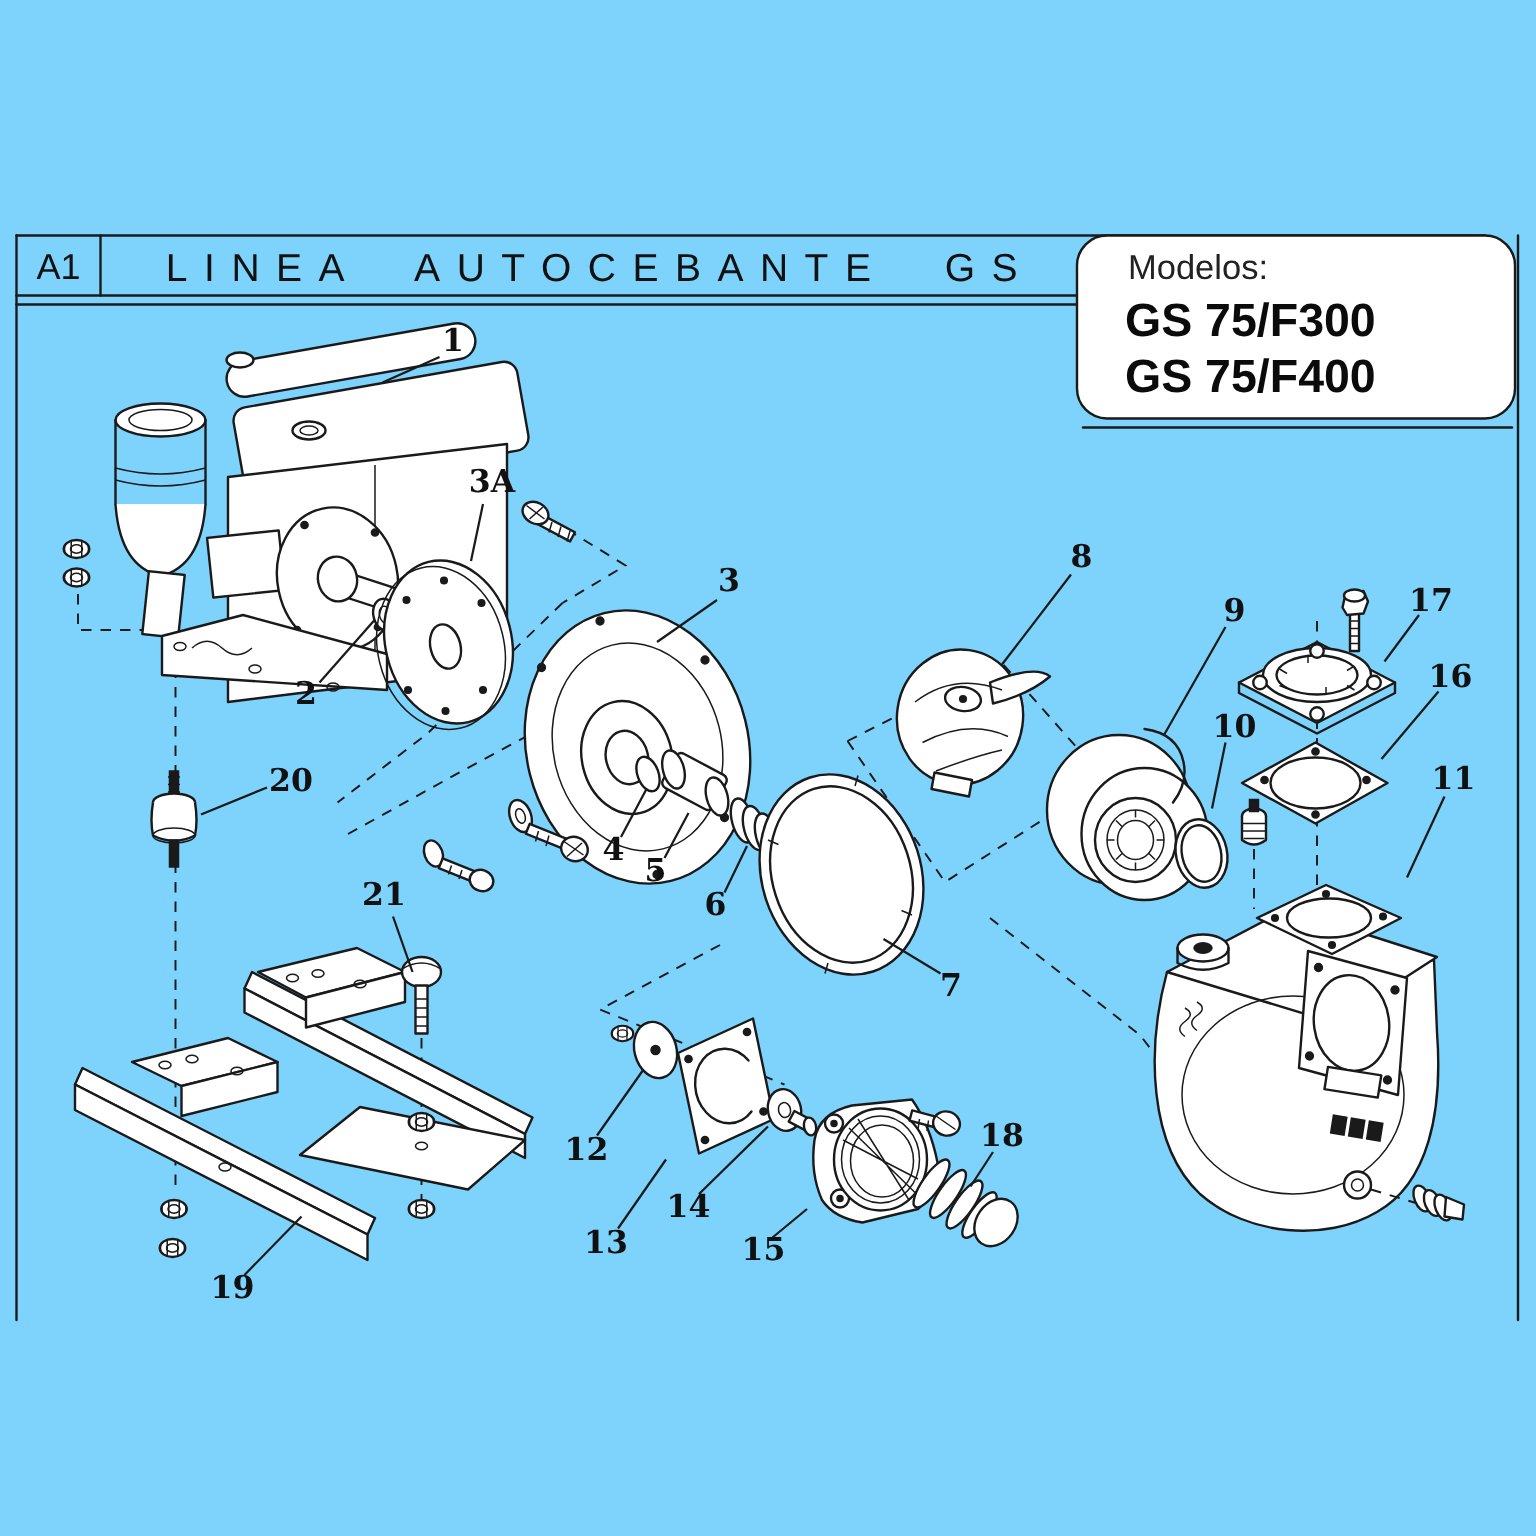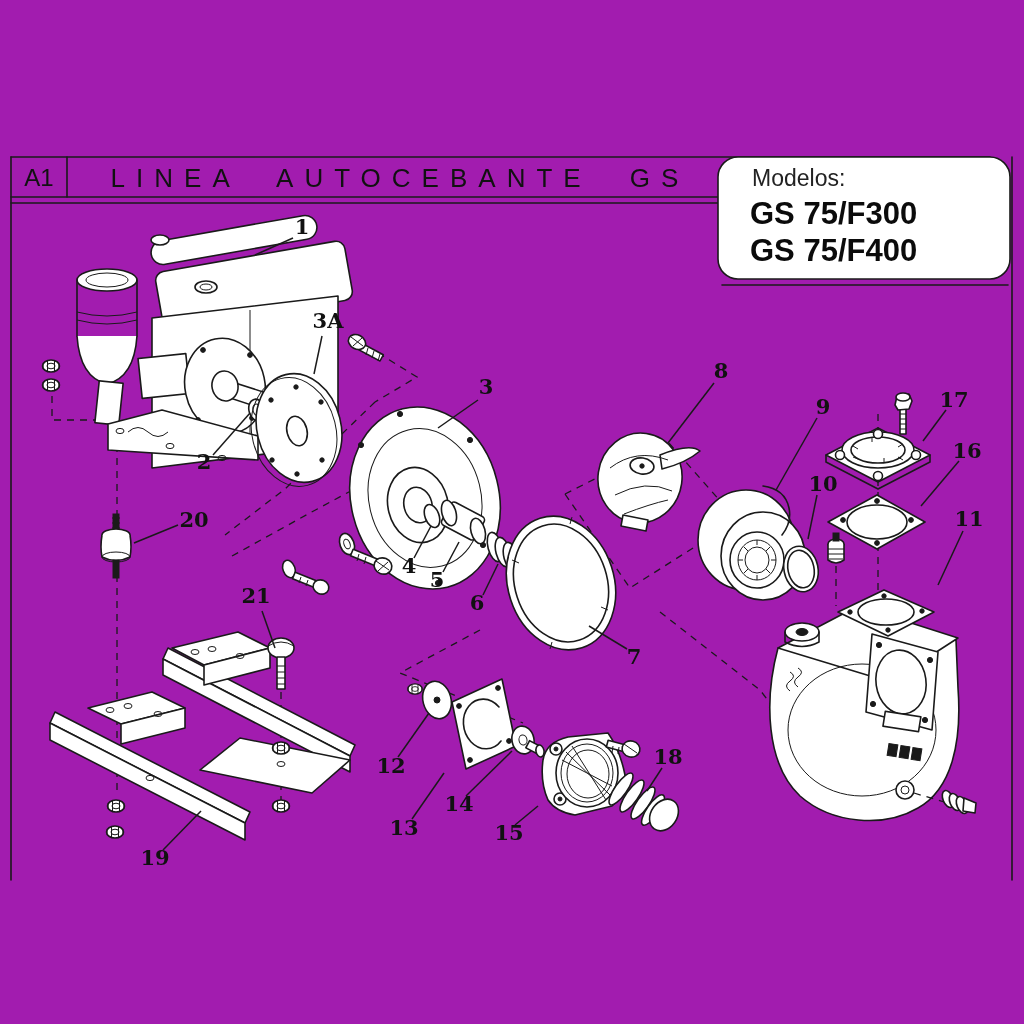--- a/index.html
+++ b/index.html
@@ -1,16 +1,16 @@
 <!DOCTYPE html>
 <html><head>
 <meta charset="utf-8">
 <style>
   html,body{margin:0;padding:0;background:#ffffff;}
-  .stage{position:relative;width:1024px;height:1024px;background:#a21caf;overflow:hidden;}
+  .stage{position:relative;width:1024px;height:1024px;background:#7dd3fc;overflow:hidden;}
   svg{display:block}
   .ln{stroke:#1a1a1a;fill:none;stroke-width:1.6;stroke-linecap:round;stroke-linejoin:round;}
   .fw{stroke:#1a1a1a;fill:#ffffff;stroke-width:1.6;stroke-linejoin:round;}
   .fd{stroke:#1a1a1a;fill:#1a1a1a;stroke-width:1;}
   .thin{stroke:#1a1a1a;fill:none;stroke-width:1;}
   .dash{stroke:#1a1a1a;fill:none;stroke-width:1.3;stroke-dasharray:7 6;}
   .leader{stroke:#1a1a1a;stroke-width:1.5;}
   .callout-num{font:bold 21px "DejaVu Serif", serif;fill:#111;text-anchor:middle;}
   .hdr-code{font:24px "Liberation Sans", sans-serif;fill:#111;text-anchor:middle;}
   .hdr-title{font:26px "Liberation Sans", sans-serif;fill:#111;text-anchor:middle;letter-spacing:11px;word-spacing:20px;}

